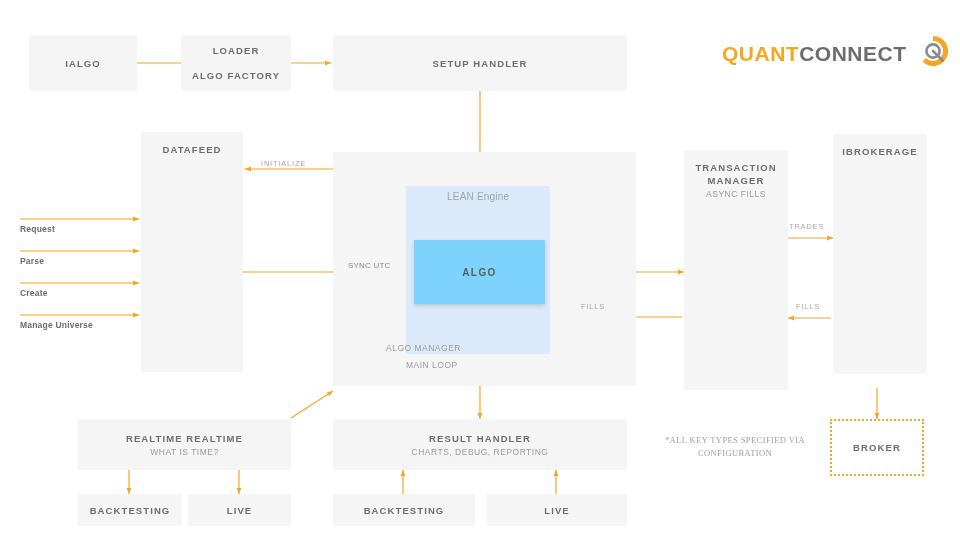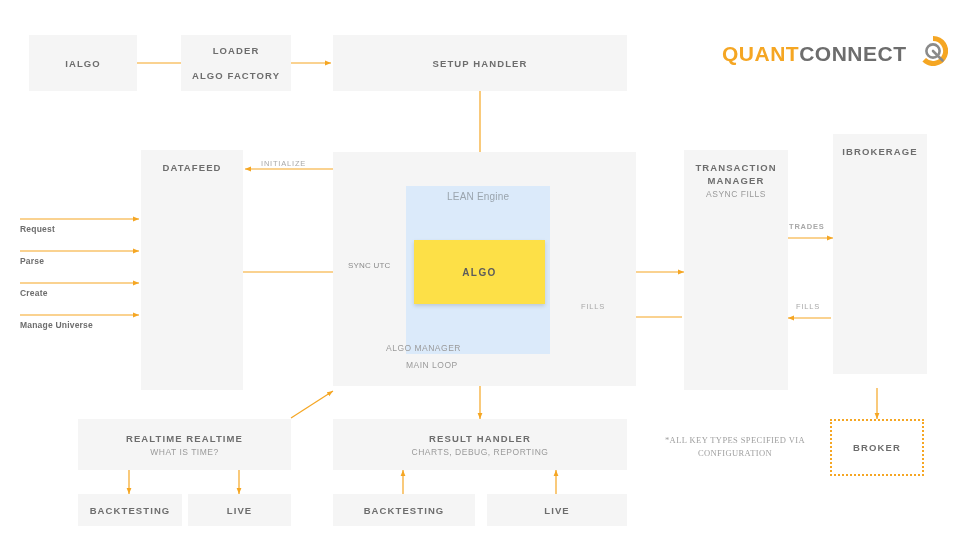--- a/index.html
+++ b/index.html
@@ -60,21 +60,21 @@
     background: #dbeafa;
   }
   .lean-label {
     position: absolute;
     font-size: 10px;
     color: #9aa4ad;
     letter-spacing: 0.2px;
   }
   .algo-box {
     position: absolute;
-    background: #fde047;
+    background: #7dd3fc;
     box-shadow: 0 2px 4px rgba(0,0,0,0.14);
     display: flex;
     align-items: center;
     justify-content: center;
   }
   .algo-box .node-title { font-size: 10px; letter-spacing: 1.4px; color: #5c5c5c; }
 
   .broker-box {
     position: absolute;
     border: 2px dotted #f5a623;
@@ -213,38 +213,38 @@
     </span>
     <span class="logo-mark">
       <svg width="30" height="30" viewBox="0 0 30 30">
         <path d="M15,2.5 A12.5,12.5 0 1,1 6.2,23.8" fill="none" stroke="#f5a623" stroke-width="5" stroke-linecap="butt"></path>
         <circle cx="15" cy="15" r="6.6" fill="none" stroke="#8a8a8a" stroke-width="2.6"></circle>
         <path d="M15,15 L24.5,24.5" stroke="#8a8a8a" stroke-width="2.6" stroke-linecap="round"></path>
       </svg>
     </span>
   </div>
 
-  <div class="node" style="left:141px; top:150px; width:102px; height:240px; padding-top:11px;">
+  <div class="node" style="left:141px; top:132px; width:102px; height:240px; padding-top:11px;">
     <span class="node-title">DATAFEED</span>
   </div>
 
   <div class="frame" style="left:333px; top:152px; width:303px; height:234px;"></div>
   <div class="lean-box" style="left:406px; top:186px; width:144px; height:168px;"></div>
   <span class="lean-label" style="left:416px; top:191px;padding-left:31px;">LEAN Engine</span>
   <span class="node-sub" style="position:absolute; left:386px; top:341px; width:144px;">ALGO MANAGER</span>
   <span class="node-sub" style="position:absolute; left:406px; top:358px; width:144px;">MAIN LOOP</span>
 
   <div class="algo-box" style="left:414px; top:240px; width:131px; height:64px;">
     <span class="node-title">ALGO</span>
   </div>
 
   <span class="sync-label" style="left:348px; top:261px; background:transparent;">SYNC UTC</span>
 
   <span class="edge-label" style="left:261px; top:159px;">INITIALIZE</span>
-  <span class="edge-label" style="left:789px; top:222px;font-weight:bold;">TRADES</span>
+  <span class="edge-label" style="left:789px; top:222px;">TRADES</span>
   <span class="edge-label" style="left:796px; top:302px;">FILLS</span>
   <span class="edge-label" style="left:581px; top:302px;">FILLS</span>
 
   <span class="flow-label" style="left:20px; top:224px;">Request</span>
   <span class="flow-label" style="left:20px; top:256px;">Parse</span>
   <span class="flow-label" style="left:20px; top:288px;">Create</span>
   <span class="flow-label" style="left:20px; top:320px;">Manage Universe</span>
 
   <div class="node" style="left:684px; top:150px; width:104px; height:240px; padding-top:11px;">
     <span class="node-title">TRANSACTION

